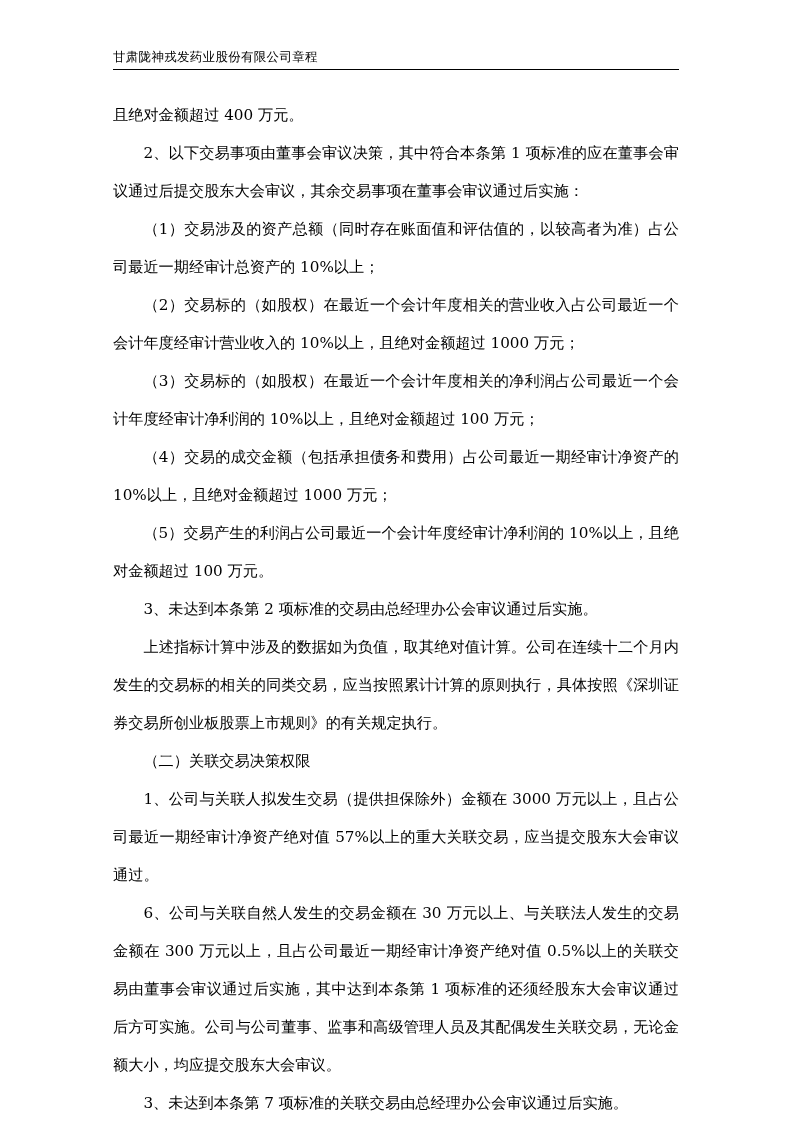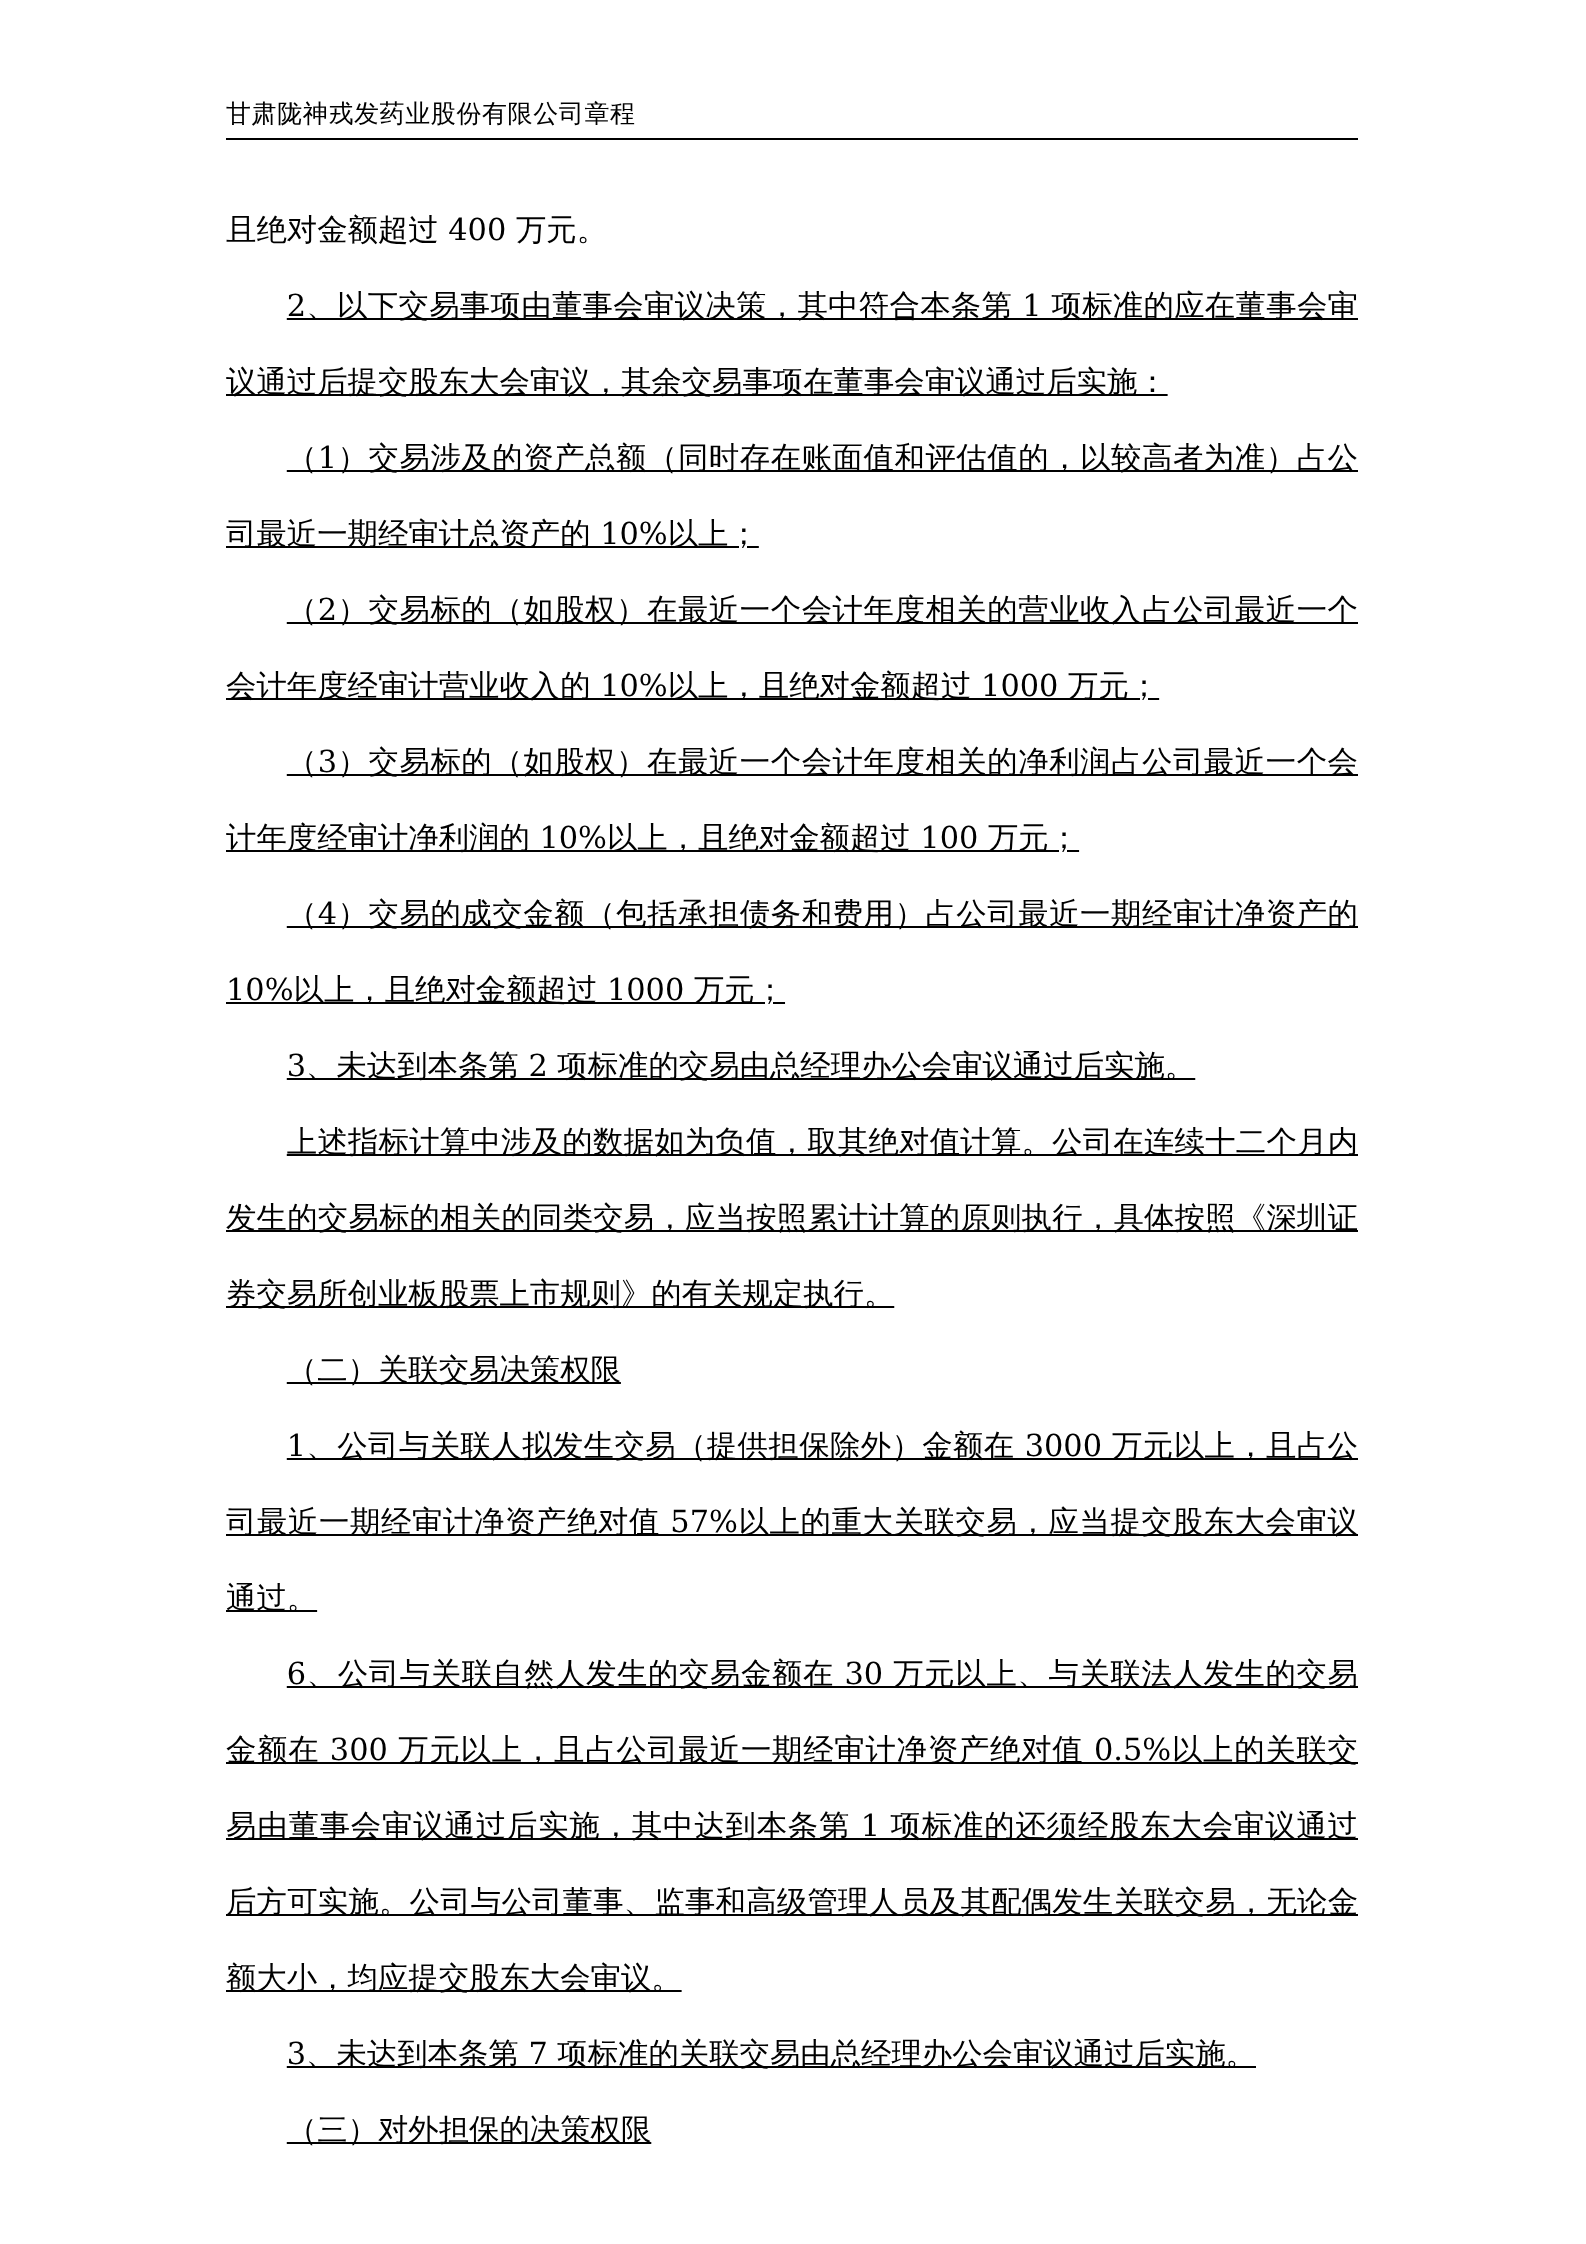--- a/index.html
+++ b/index.html
@@ -45,21 +45,20 @@
     text-justify: inter-ideograph;
   }
   .body-text p {
     margin: 0;
     padding: 0;
     text-align: justify;
     text-justify: inter-ideograph;
   }
   .indent2 {
     text-indent: 2em;
-    text-decoration: underline;
   }
   .noindent {
     text-indent: 0;
   }
   .page-number {
     position: absolute;
     left: 0;
     top: 1036px;
     width: 793px;
     text-align: center;
@@ -75,20 +74,21 @@
   <div class="page-inner">
     <div class="header">甘肃陇神戎发药业股份有限公司章程</div>
     <div class="header-rule"></div>
     <div class="body-text" id="body-text">
         <p class="noindent">且绝对金额超过 400 万元。</p>
         <p class="indent2">2、以下交易事项由董事会审议决策，其中符合本条第 1 项标准的应在董事会审议通过后提交股东大会审议，其余交易事项在董事会审议通过后实施：</p>
         <p class="indent2">（1）交易涉及的资产总额（同时存在账面值和评估值的，以较高者为准）占公司最近一期经审计总资产的 10%以上；</p>
         <p class="indent2">（2）交易标的（如股权）在最近一个会计年度相关的营业收入占公司最近一个会计年度经审计营业收入的 10%以上，且绝对金额超过 1000 万元；</p>
         <p class="indent2">（3）交易标的（如股权）在最近一个会计年度相关的净利润占公司最近一个会计年度经审计净利润的 10%以上，且绝对金额超过 100 万元；</p>
         <p class="indent2">（4）交易的成交金额（包括承担债务和费用）占公司最近一期经审计净资产的 10%以上，且绝对金额超过 1000 万元；</p>
+        <p class="indent2">（5）交易产生的利润占公司最近一个会计年度经审计净利润的 10%以上，且绝对金额超过 100 万元。</p>
         <p class="indent2">3、未达到本条第 2 项标准的交易由总经理办公会审议通过后实施。</p>
         <p class="indent2">上述指标计算中涉及的数据如为负值，取其绝对值计算。公司在连续十二个月内发生的交易标的相关的同类交易，应当按照累计计算的原则执行，具体按照《深圳证券交易所创业板股票上市规则》的有关规定执行。</p>
         <p class="indent2">（二）关联交易决策权限</p>
         <p class="indent2">1、公司与关联人拟发生交易（提供担保除外）金额在 3000 万元以上，且占公司最近一期经审计净资产绝对值 57%以上的重大关联交易，应当提交股东大会审议通过。</p>
         <p class="indent2">6、公司与关联自然人发生的交易金额在 30 万元以上、与关联法人发生的交易金额在 300 万元以上，且占公司最近一期经审计净资产绝对值 0.5%以上的关联交易由董事会审议通过后实施，其中达到本条第 1 项标准的还须经股东大会审议通过后方可实施。公司与公司董事、监事和高级管理人员及其配偶发生关联交易，无论金额大小，均应提交股东大会审议。</p>
         <p class="indent2">3、未达到本条第 7 项标准的关联交易由总经理办公会审议通过后实施。</p>
         <p class="indent2">（三）对外担保的决策权限</p>
       </div>
   </div>
 </div>

